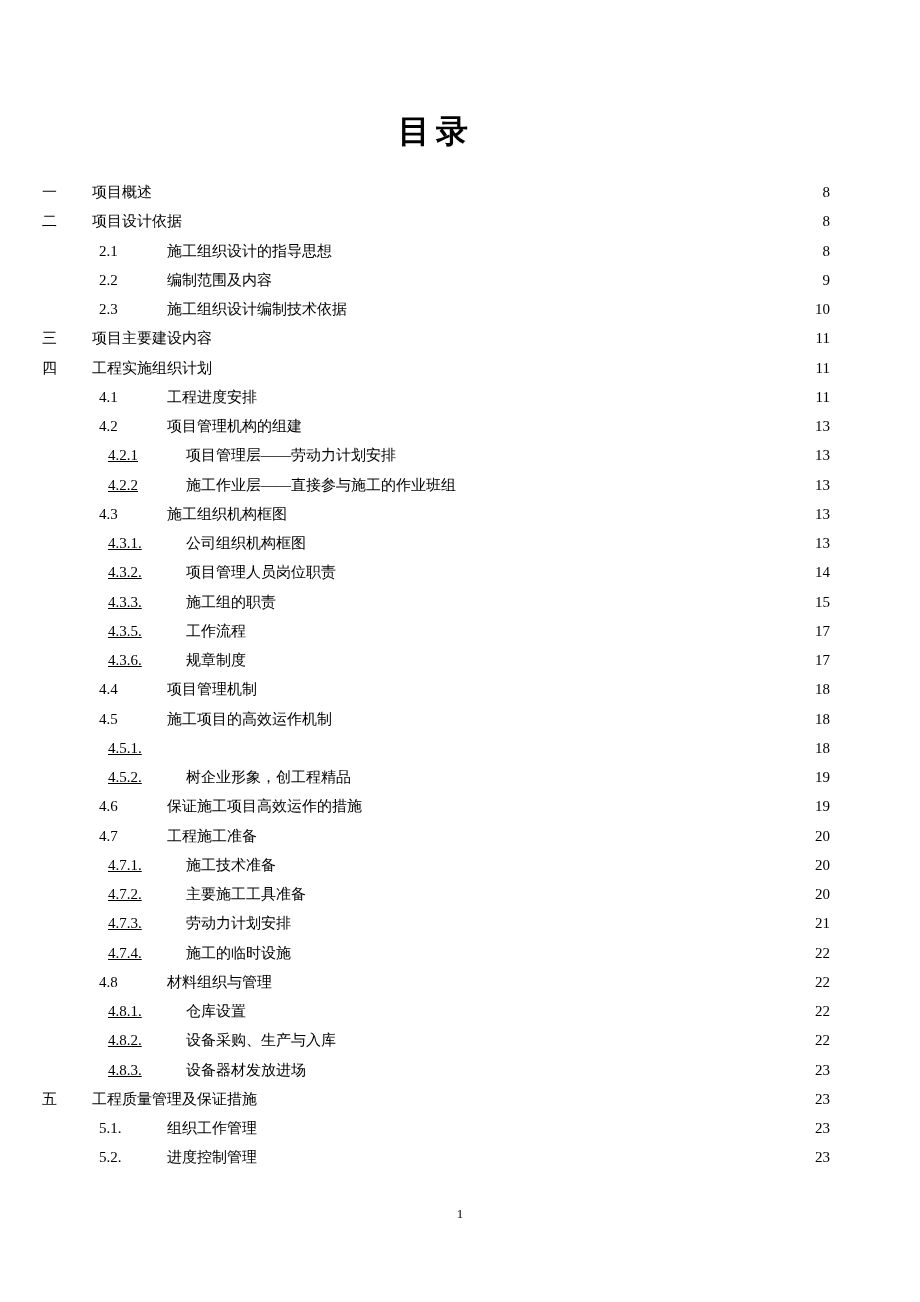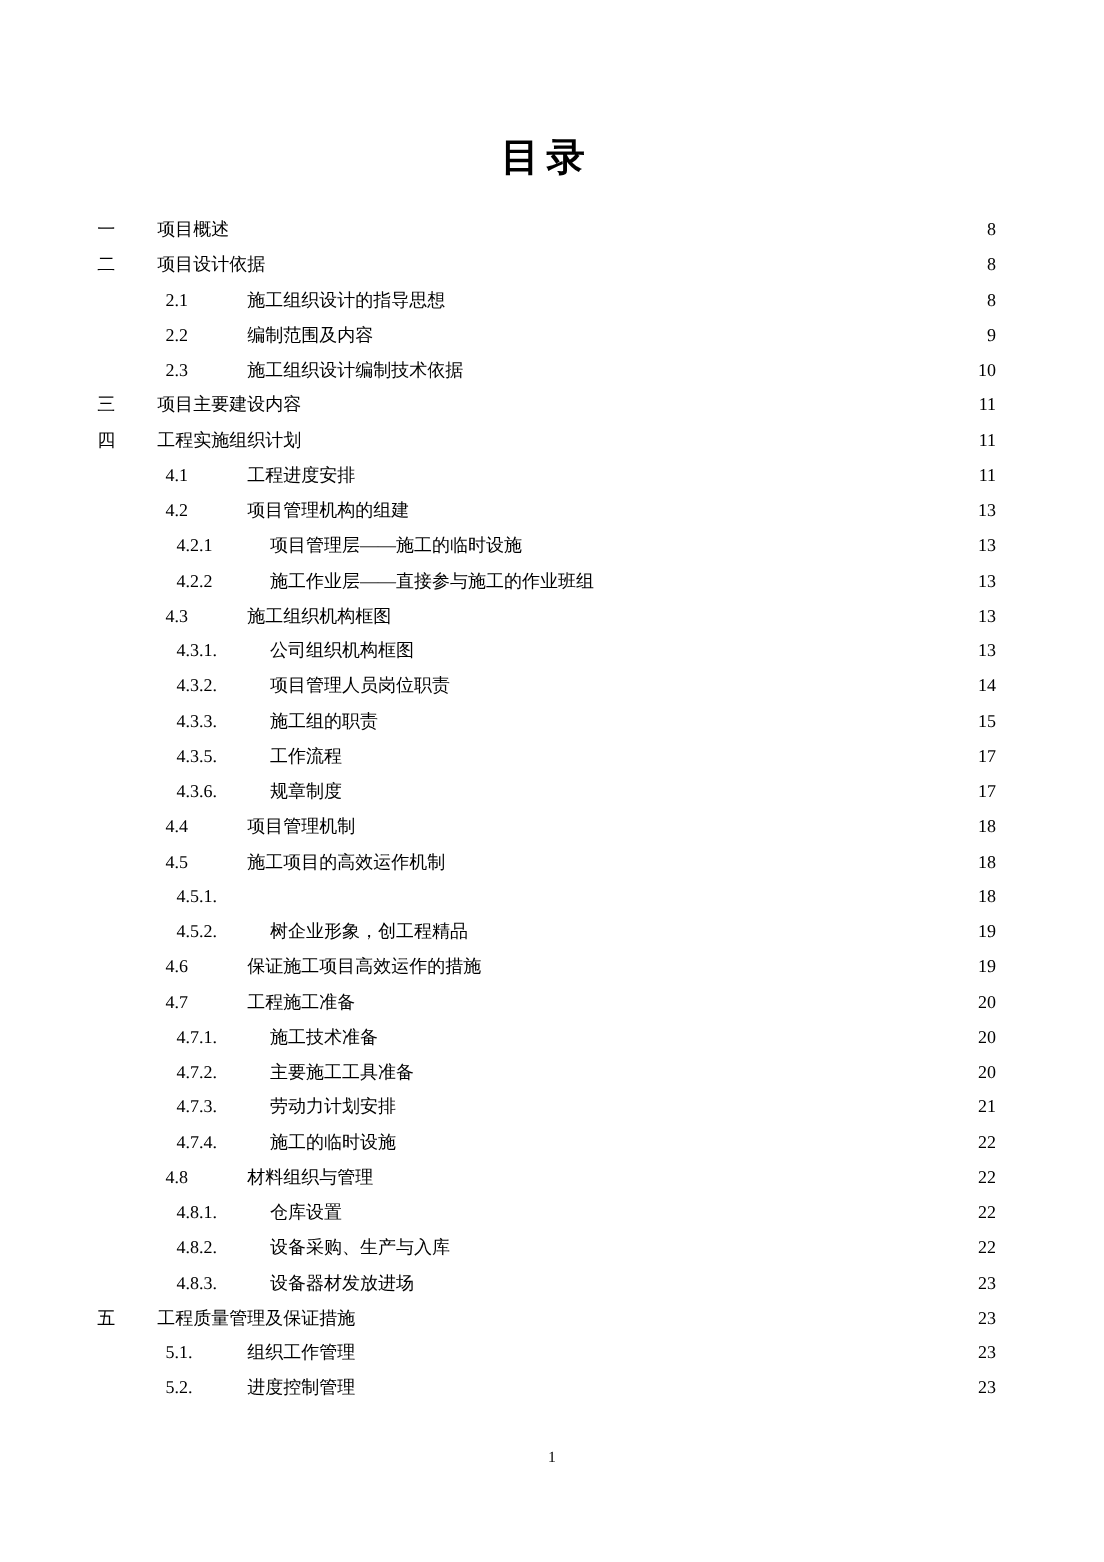--- a/index.html
+++ b/index.html
@@ -1,20 +1,20 @@
 <!DOCTYPE html>
 <html><head>
 <meta charset="utf-8">
 <style>
   * { margin: 0; padding: 0; box-sizing: border-box; }
   html, body { width: 920px; background: #fff; font-family: "SimSun", "宋体", serif; color: #000; }
   .page {
     width: 920px;
     min-height: 1302px;
-    padding: 110px 90px 40px 81px;
+    padding: 110px 90px 40px 42px;
     position: relative;
     background: #fff;
   }
   .title {
     text-align: center;
     font-size: 32px;
     font-weight: bold;
     margin-bottom: 24px;
     letter-spacing: 6px;
   }
@@ -49,21 +49,21 @@
   }
   .pg {
     flex-shrink: 0;
     padding-left: 4px;
   }
   .lvl-0 { padding-left: 0; }
   .lvl-1 { padding-left: 33px; }
   .lvl-2 { padding-left: 66px; }
   .lvl-0 .num { min-width: 50px; }
   .lvl-1 .num { min-width: 68px; margin-left: 24px; }
-  .lvl-2 .num { min-width: 78px; }
+  .lvl-2 .num { min-width: 78px; text-decoration: underline; }
   .toc-container { width: 100%; }
   .page-number {
     position: absolute;
     bottom: 80px;
     left: 0; right: 0;
     text-align: center;
     font-size: 13px;
     font-family: "SimSun", serif;
   }
 </style>
@@ -122,21 +122,21 @@
         <span class="pg">11</span>
       </div>
       <div class="toc-line lvl-1">
         <span class="num">4.2</span>
         <span class="lbl">项目管理机构的组建</span>
         <span class="dots"></span>
         <span class="pg">13</span>
       </div>
       <div class="toc-line lvl-2">
         <span class="num">4.2.1</span>
-        <span class="lbl">项目管理层——施工的临时设施</span>
+        <span class="lbl">项目管理层——劳动力计划安排</span>
         <span class="dots"></span>
         <span class="pg">13</span>
       </div>
       <div class="toc-line lvl-2">
         <span class="num">4.2.2</span>
         <span class="lbl">施工作业层——直接参与施工的作业班组</span>
         <span class="dots"></span>
         <span class="pg">13</span>
       </div>
       <div class="toc-line lvl-1">

